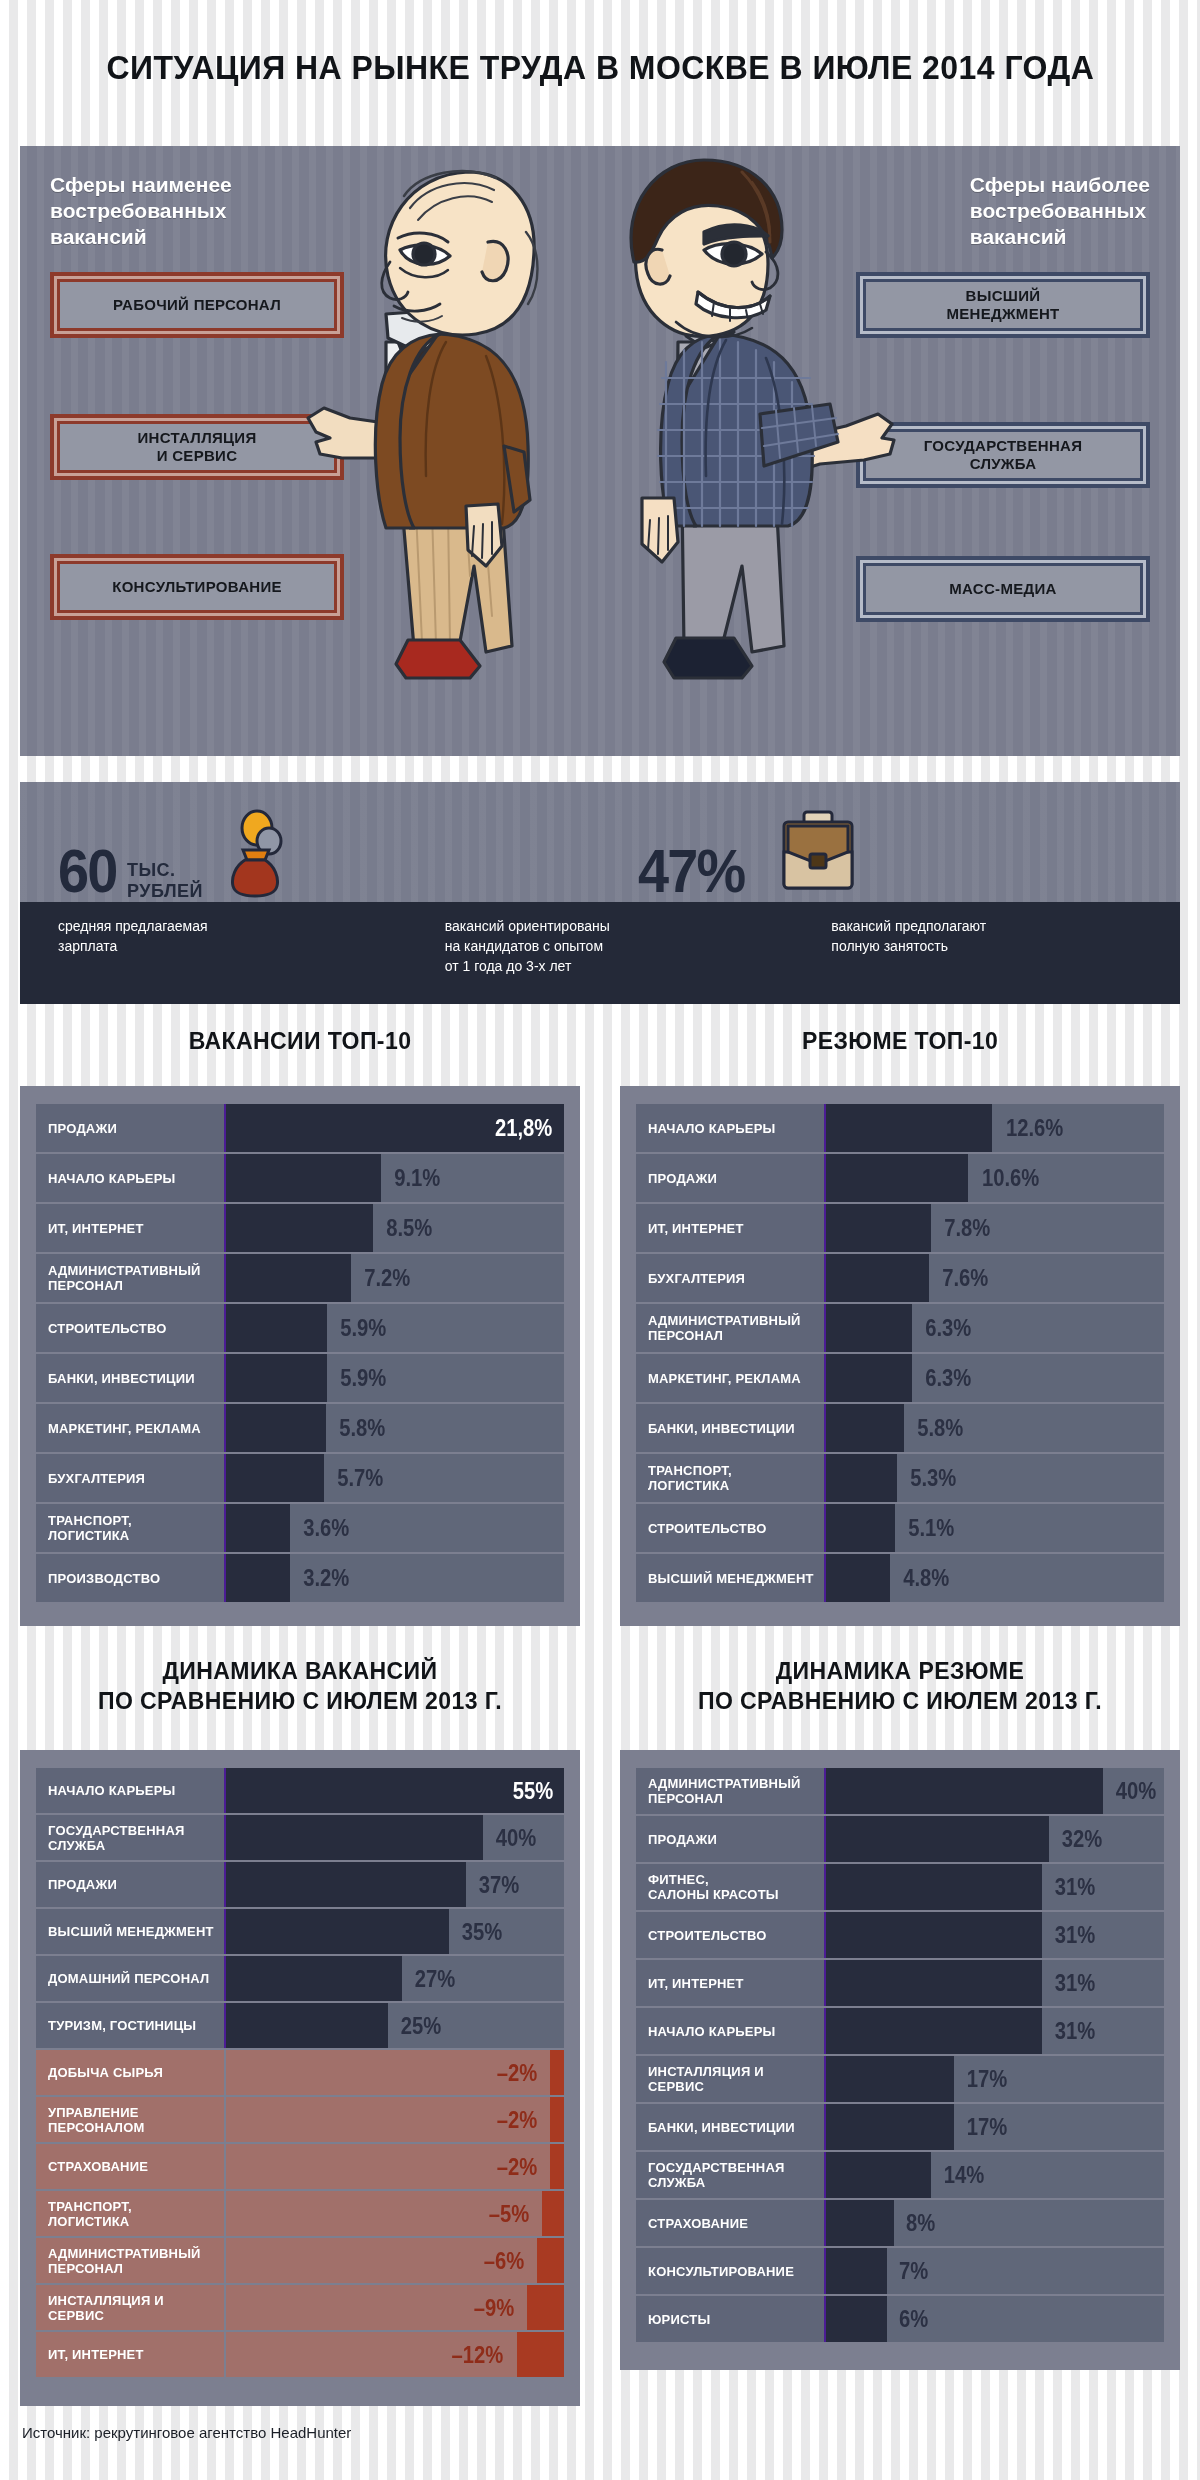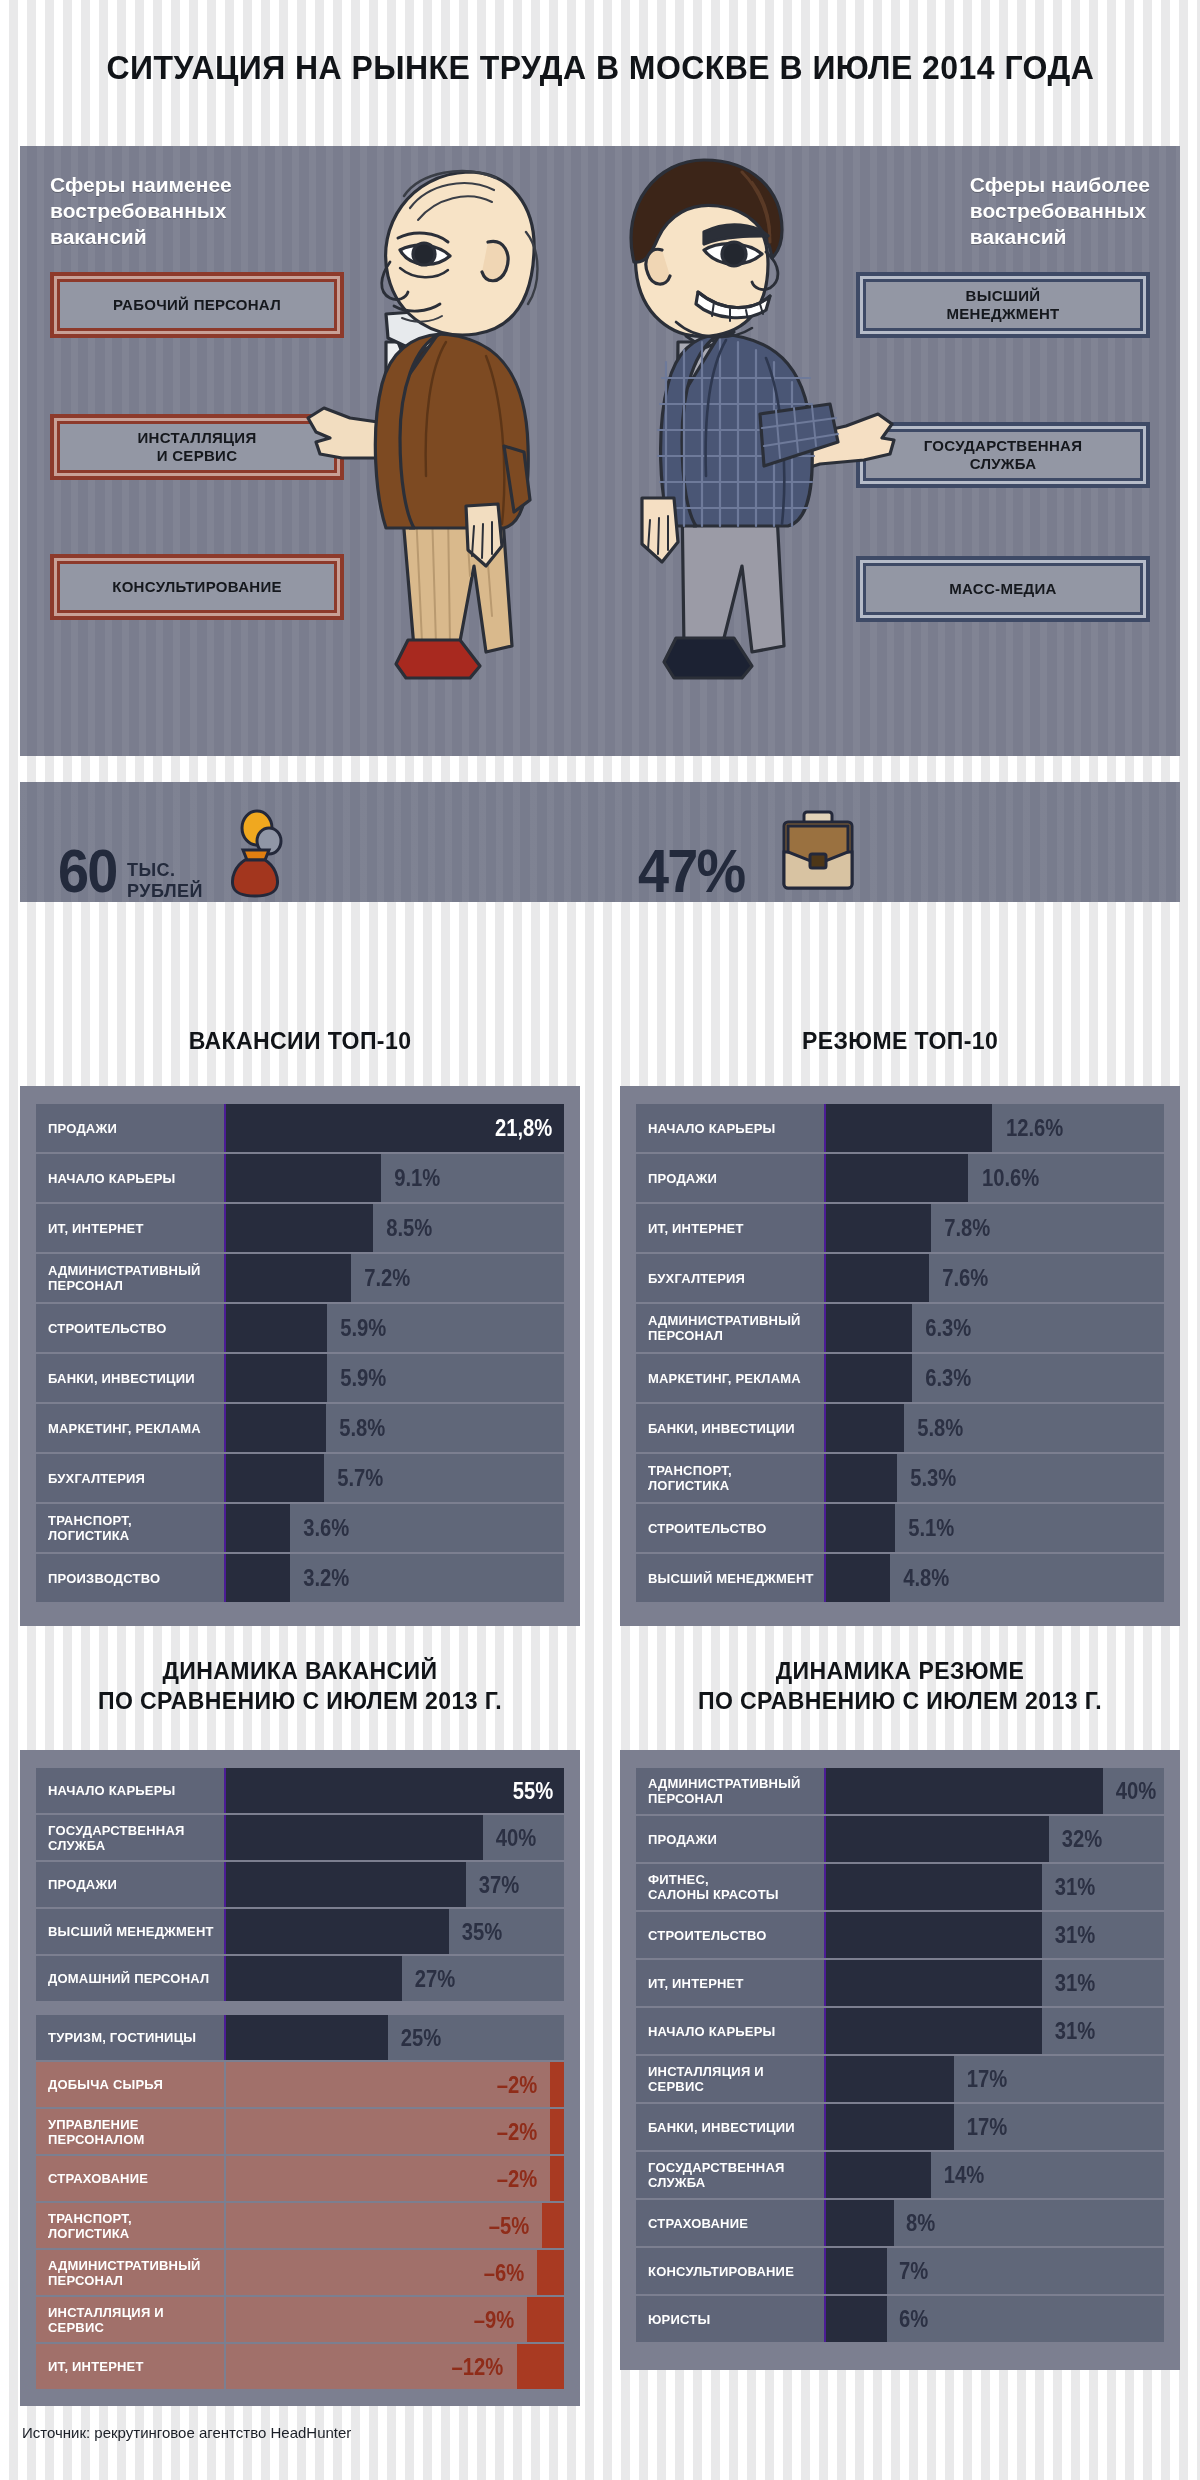--- a/index.html
+++ b/index.html
@@ -358,20 +358,25 @@
           <rect x="14" y="16" width="68" height="66" rx="4" fill="#8a6434" stroke="#23283a" stroke-width="3"></rect>
           <path d="M14 46 h68 v32 a4 4 0 0 1 -4 4 h-60 a4 4 0 0 1 -4 -4 Z" fill="#d8c3a2" stroke="#23283a" stroke-width="3"></path>
           <path d="M18 20 h60 v26 l-30 12 l-30 -12 Z" fill="#9a7140" stroke="#23283a" stroke-width="3"></path>
           <rect x="40" y="48" width="16" height="14" rx="2" fill="#4e3718" stroke="#23283a" stroke-width="3"></rect>
         </svg>
       </span>
     </div>
 
   </div>
 
+  <div class="captions">
+    <div class="cap-cell">средняя предлагаемая<br>зарплата</div>
+    <div class="cap-cell">вакансий ориентированы<br>на кандидатов с опытом<br>от 1 года до 3-х лет</div>
+    <div class="cap-cell">вакансий предполагают<br>полную занятость</div>
+  </div>
 
   <div class="sect-title" style="left:20px;width:560px;top:1026px;">ВАКАНСИИ ТОП-10</div>
   <div class="sect-title" style="left:620px;width:560px;top:1026px;">РЕЗЮМЕ ТОП-10</div>
 
   <div class="panel" id="panel-vac-top10" style="left:20px;top:1086px;width:560px;height:540px;">
       <div class="row" style="height: 48px;">
         <div class="lbl" style="width: 190px;">ПРОДАЖИ</div>
         <div class="track">
           <div class="bar" style="width: 100%;"></div>
           <div class="val on-bar" style="right: 8px; top: 50%; transform: translateY(-50%) scaleX(0.88);">21,8%</div>
@@ -547,21 +552,21 @@
           <div class="val" style="left: calc(66% + 10px); top: 50%; transform: translateY(-50%) scaleX(0.88);">35%</div>
         </div>
       </div>
       <div class="row" style="height: 45px;">
         <div class="lbl" style="width: 190px;">ДОМАШНИЙ ПЕРСОНАЛ</div>
         <div class="track">
           <div class="bar" style="width: 52%;"></div>
           <div class="val" style="left: calc(52% + 10px); top: 50%; transform: translateY(-50%) scaleX(0.88);">27%</div>
         </div>
       </div>
-      <div class="row" style="height: 45px; margin-top: 12px;">
+      <div class="row" style="height: 45px;">
         <div class="lbl" style="width: 190px;">ТУРИЗМ, ГОСТИНИЦЫ</div>
         <div class="track">
           <div class="bar" style="width: 48%;"></div>
           <div class="val" style="left: calc(48% + 10px); top: 50%; transform: translateY(-50%) scaleX(0.88);">25%</div>
         </div>
       </div>
       <div class="row neg" style="height: 45px;">
         <div class="lbl" style="width: 190px;">ДОБЫЧА СЫРЬЯ</div>
         <div class="track">
           <div class="bar negbar" style="width: 4%;"></div>

